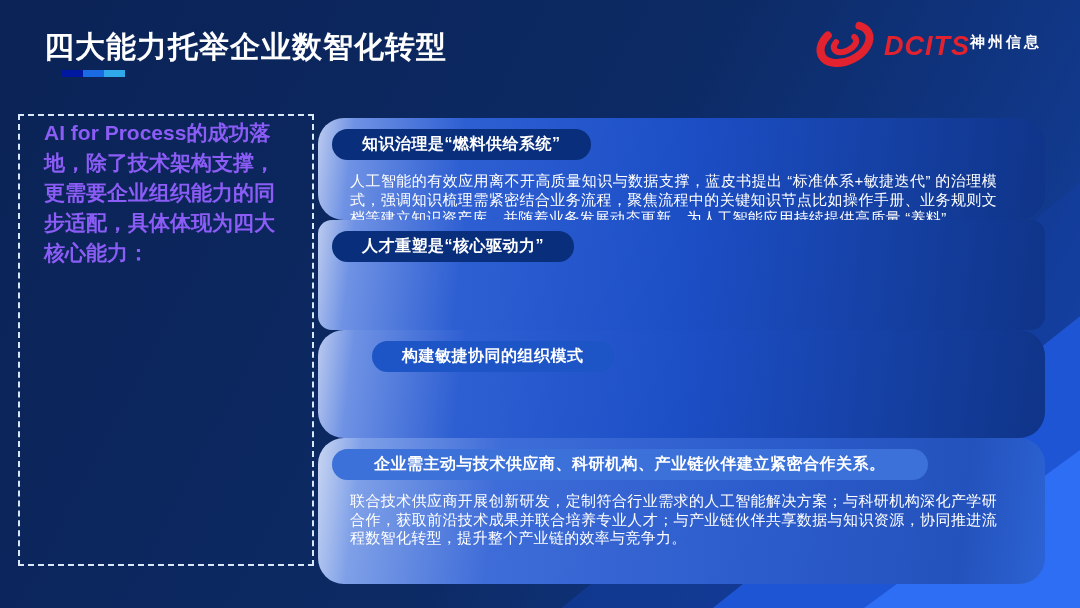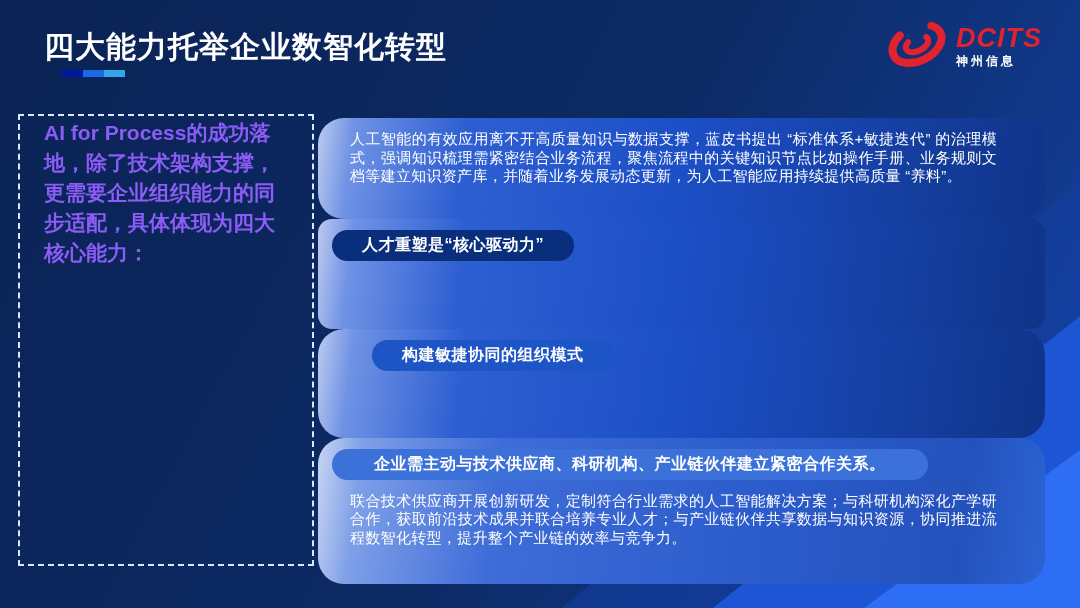--- a/index.html
+++ b/index.html
@@ -18,23 +18,23 @@
 
   
   .page-title{position:absolute;left:44px;top:27px;color:#ffffff;
     font-size:30px;font-weight:bold;letter-spacing:1px;}
   .title-underline{position:absolute;left:62px;top:70px;display:flex;height:7px;}
   .title-underline span{width:21px;height:7px;display:block;}
 
   
   .logo{position:absolute;right:38px;top:18px;display:flex;align-items:center;}
   .logo-mark{margin-right:8px;}
-  .logo-text{display:flex;flex-direction:column;line-height:1;}
+  .logo-text{display:flex;flex-direction:row;line-height:1;}
   .logo-brand{color:#e2222e;font-size:27px;font-weight:bold;font-style:italic;letter-spacing:1px;}
-  .logo-sub{color:#ffffff;font-size:12px;font-weight:bold;letter-spacing:3px;margin-top:3px;}
+  .logo-sub{color:#ffffff;font-size:15px;font-weight:bold;letter-spacing:3px;margin-top:3px;font-family:Liberation Mono, monospace;}
 
   
   .intro-panel{position:absolute;left:18px;top:114px;width:296px;height:452px;
     border:2px dashed #d9e8fc;box-sizing:border-box;}
   .intro-text{position:absolute;left:44px;top:118px;width:238px;
     color:#8b5cf6;font-size:21px;line-height:30px;font-weight:600;}
 
   
   .cards{position:absolute;left:318px;top:118px;width:727px;height:466px;
     display:flex;flex-direction:column;justify-content:space-between;}
@@ -81,20 +81,21 @@
     <span class="logo-brand">DCITS</span>
     <span class="logo-sub">神州信息</span>
   </span>
 </div>
 
 <div class="intro-panel"></div>
 <div class="intro-text">AI for Process的成功落地，除了技术架构支撑，更需要企业组织能力的同步适配，具体体现为四大核心能力：</div>
 
 <div class="cards">
   <div class="card card-1">
+    <span class="pill pill-dark">知识治理是“燃料供给系统”</span>
     <div class="card-body">人工智能的有效应用离不开高质量知识与数据支撑，蓝皮书提出 “标准体系+敏捷迭代” 的治理模式，强调知识梳理需紧密结合业务流程，聚焦流程中的关键知识节点比如操作手册、业务规则文档等建立知识资产库，并随着业务发展动态更新，为人工智能应用持续提供高质量 “养料”。</div>
   </div>
   <div class="card card-2">
     <span class="pill pill-dark">人才重塑是“核心驱动力”</span>
   </div>
   <div class="card card-3">
     <span class="pill pill-mid">构建敏捷协同的组织模式</span>
   </div>
   <div class="card card-4">
     <span class="pill pill-light">企业需主动与技术供应商、科研机构、产业链伙伴建立紧密合作关系。</span>

